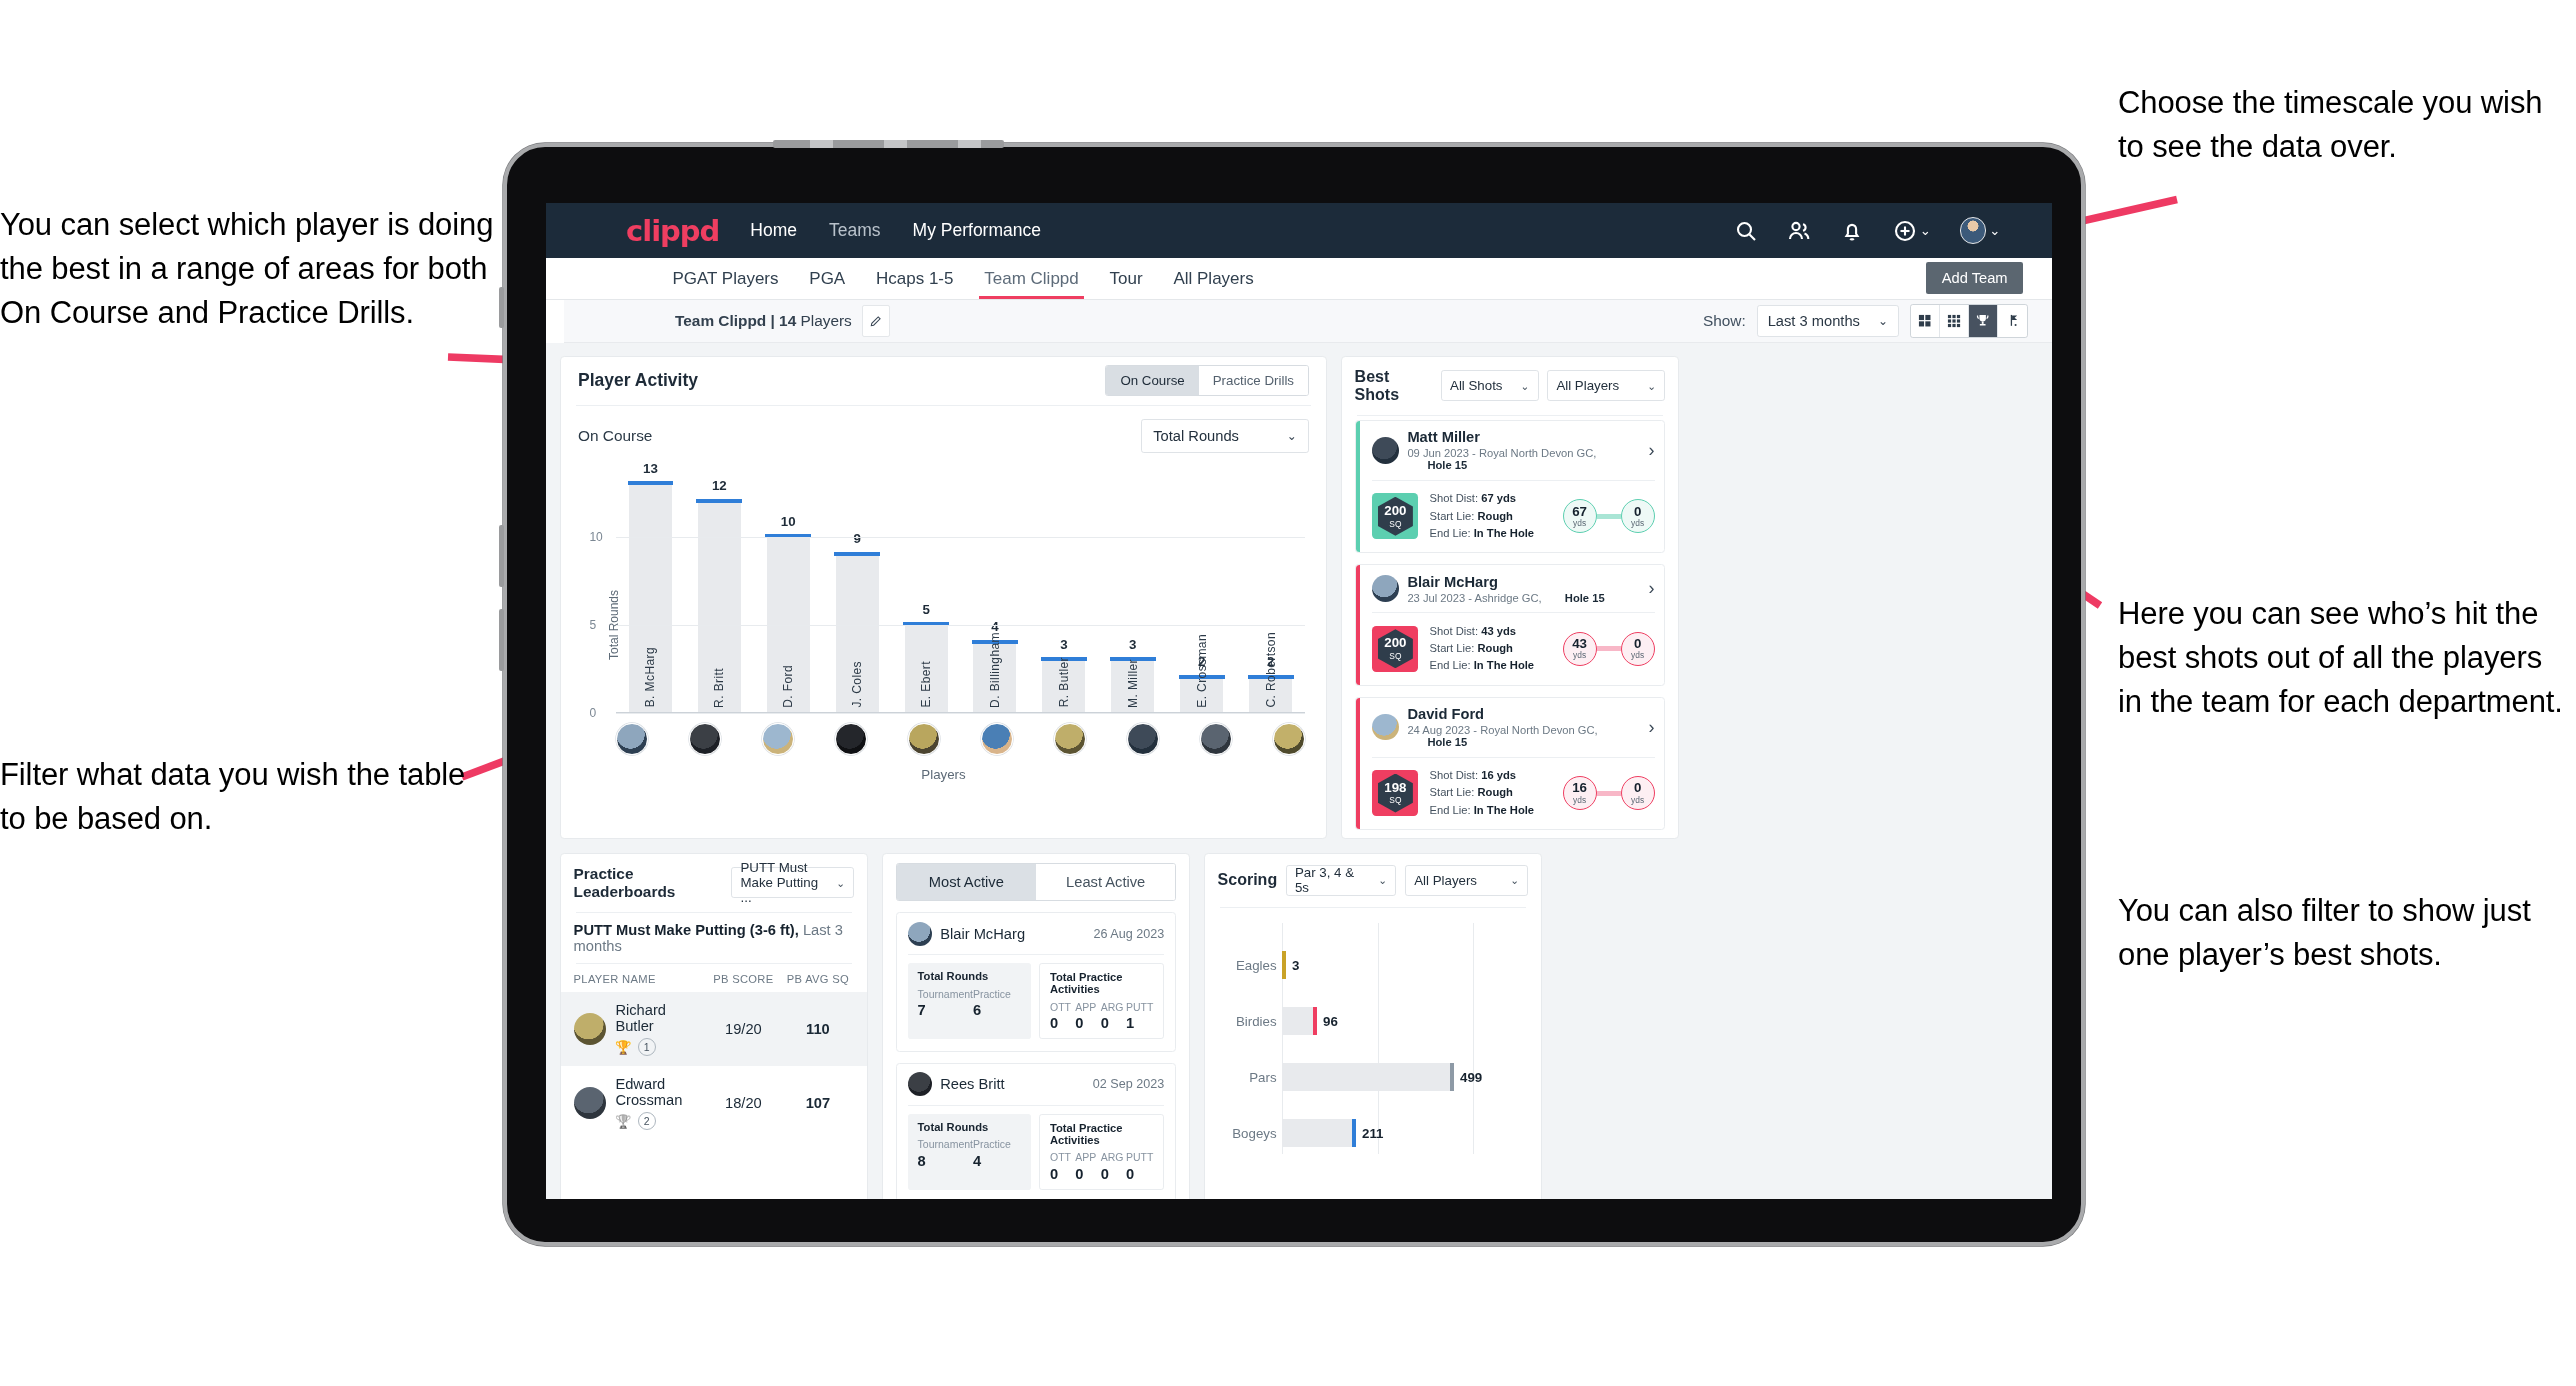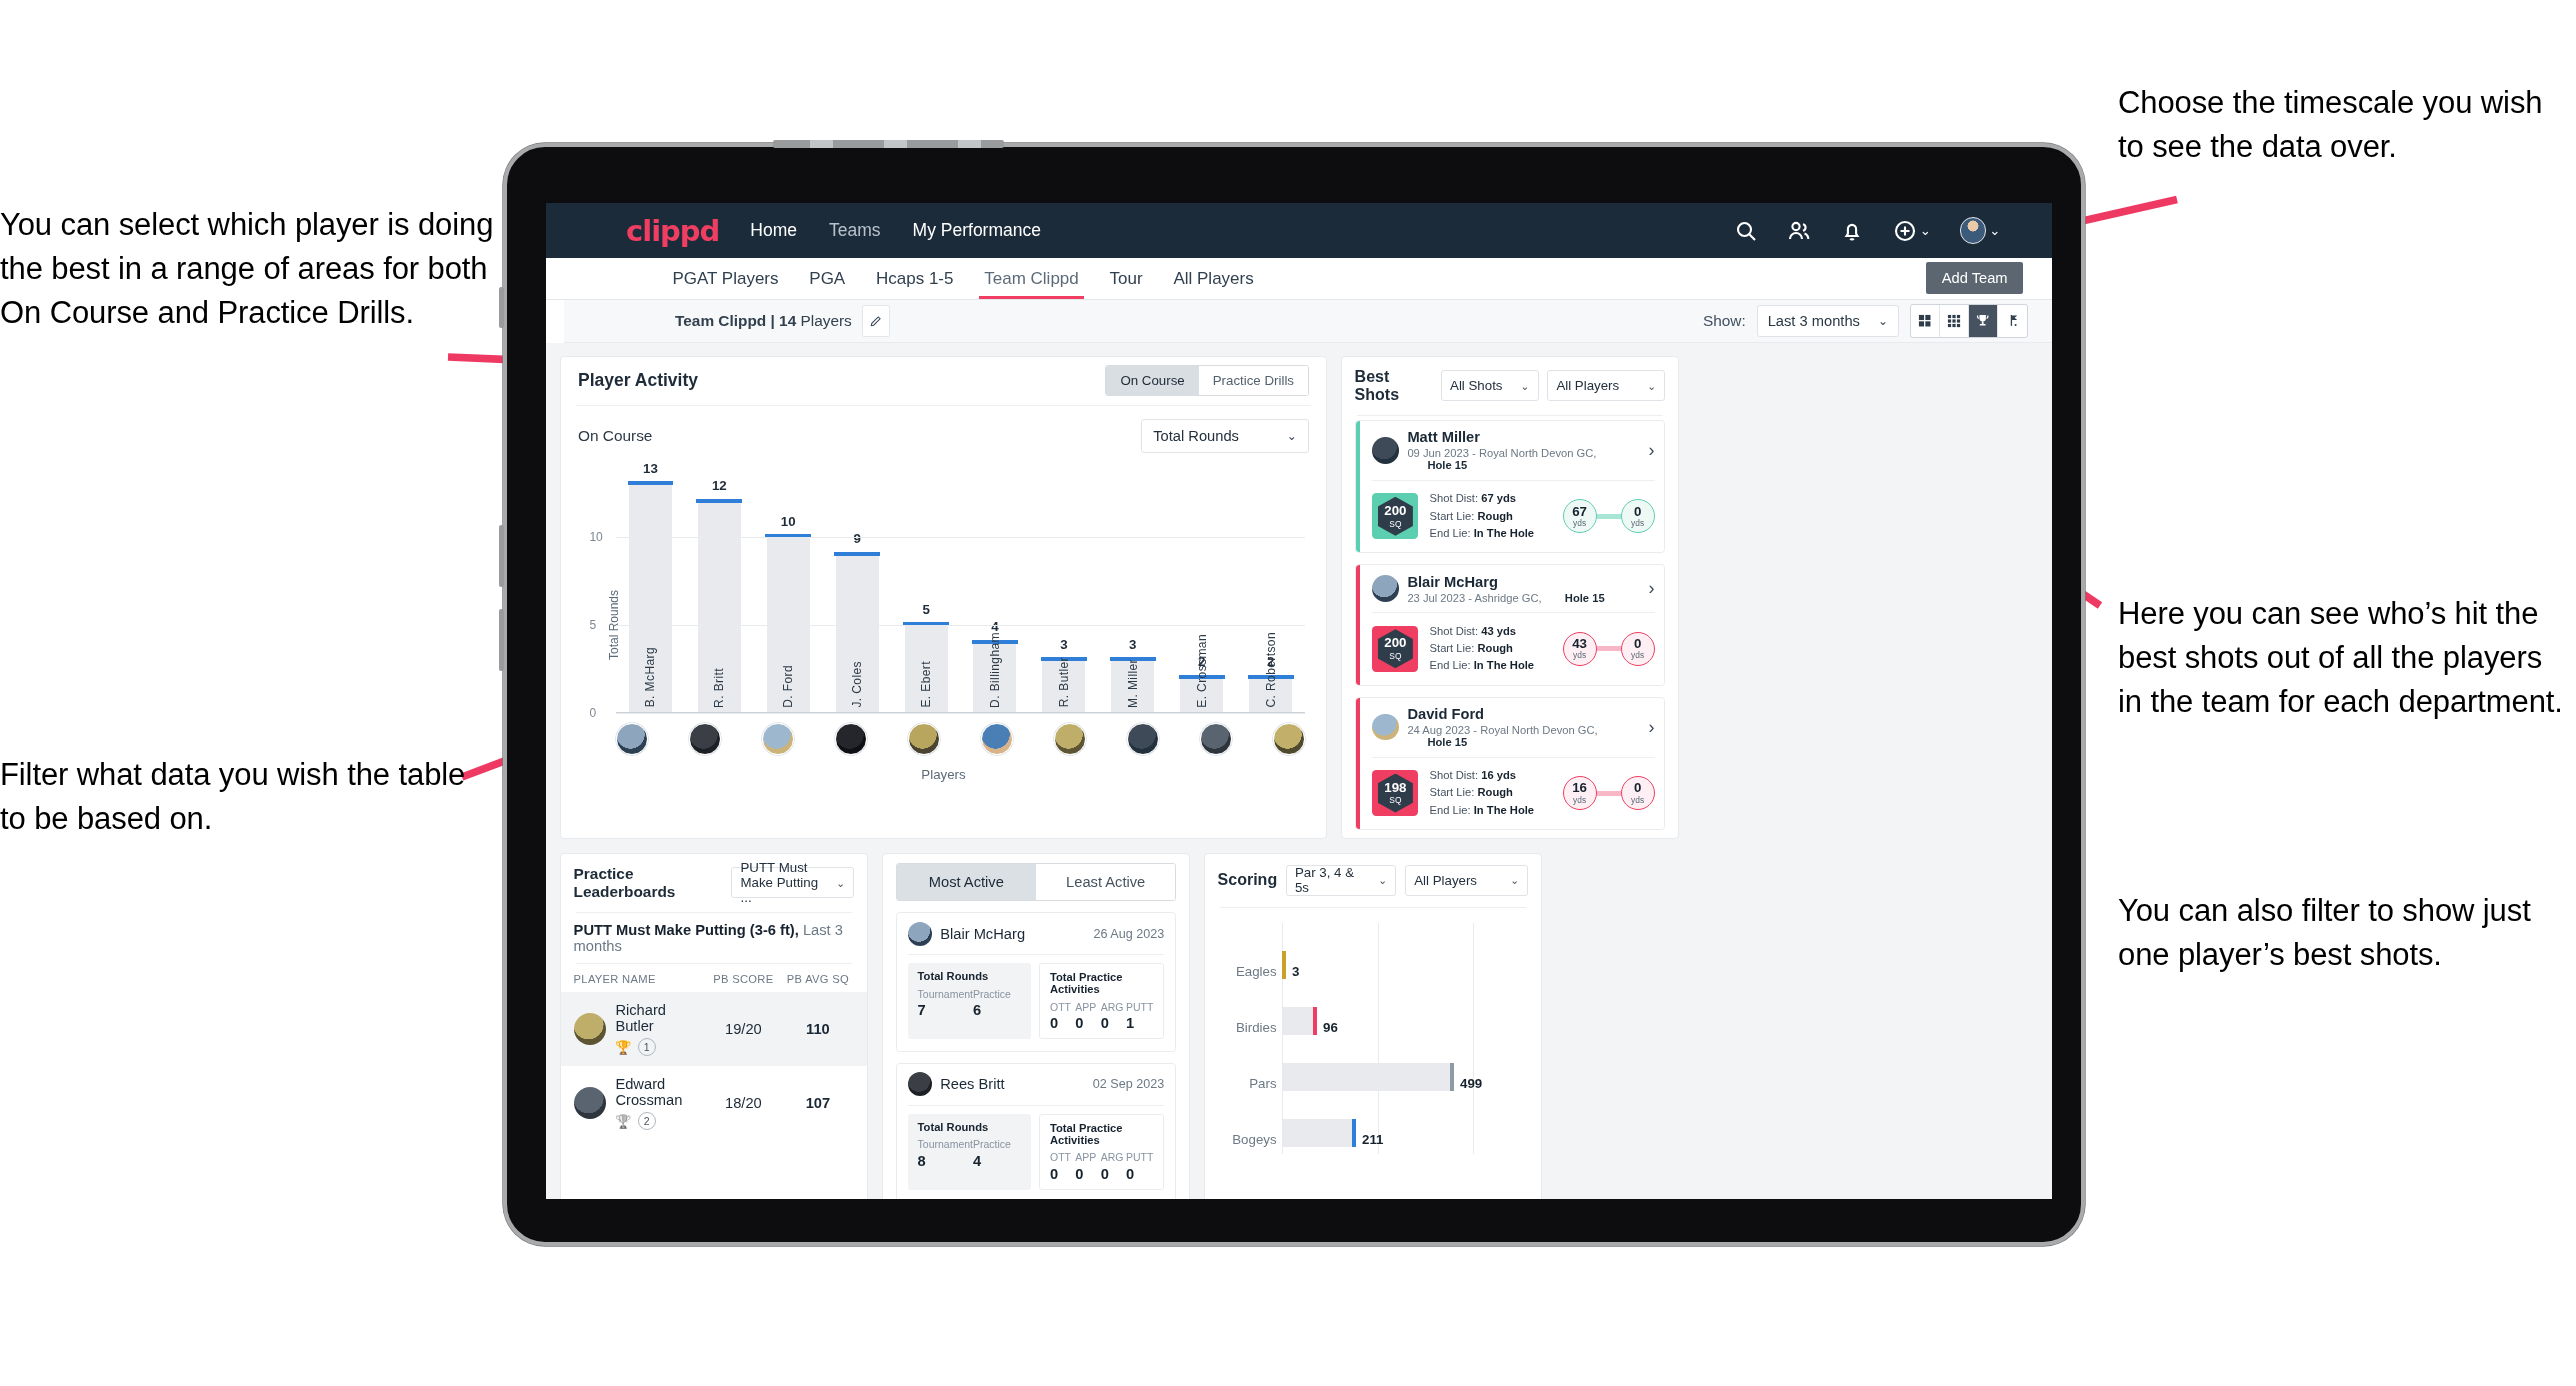--- a/index.html
+++ b/index.html
@@ -231,21 +231,21 @@
   .mboxt { font-size:11.2px; font-weight:700; color:#16222e; margin-bottom:5.6px; }
   .mcols { display:flex; }
   .mcol { flex:1; }
   .mcolh { font-size:10.5px; color:#8793a0; margin-bottom:2.8px;}
   .mcolv { font-size:14.7px; font-weight:700; color:#16222e; }
 
   .schead { display:flex; align-items:center; padding: 11.2px 12.6px; gap: 8.4px;}
   .schead .t { font-size:16px; font-weight:700; color:#1e2b38; }
   .scplot { position:relative; margin: 15.4px 12.6px 0 12.6px; height: 231px; }
   .scgrid { position:absolute; top:0; bottom:0; width:0.7px; background:#e8ebee; }
-  .scrow { position:absolute; left:64px; right:0; height:28px; display:flex; align-items:flex-end; }
+  .scrow { position:absolute; left:64px; right:0; height:28px; display:flex; align-items:center; }
   .sclbl { position:absolute; left:0; width:59px; text-align:right; font-size:13.3px; color:#6c7985; }
   .scbar { height:28px; background:#e8eaed; position:relative; }
   .scbar .endcap { position:absolute; right:-2.1px; top:0; bottom:0; width:4.2px; }
   .scval { margin-left:8.4px; font-size:13.3px; font-weight:700; color:#16222e; }
 </style>
 </head>
 <body>
 
 <div class="stage">
 

